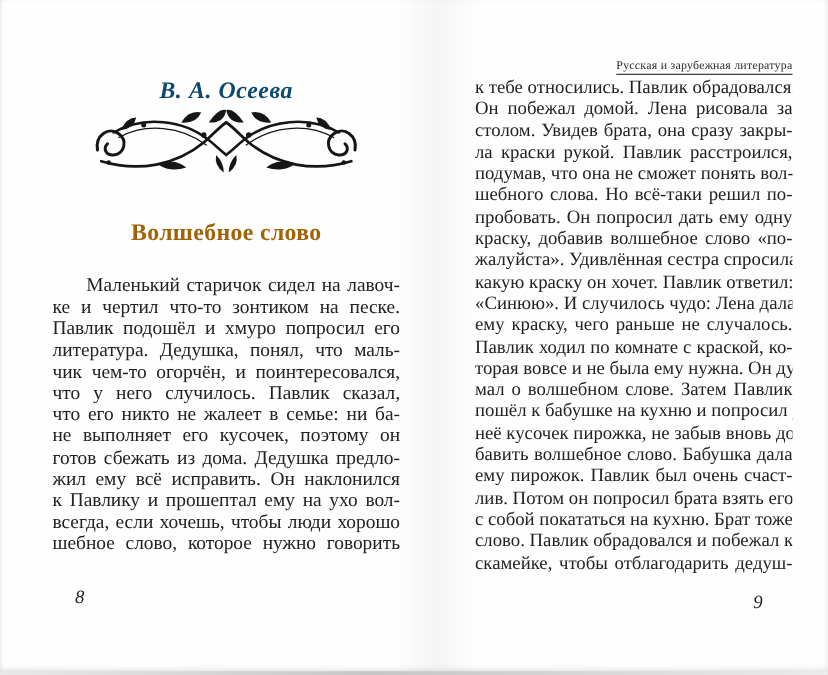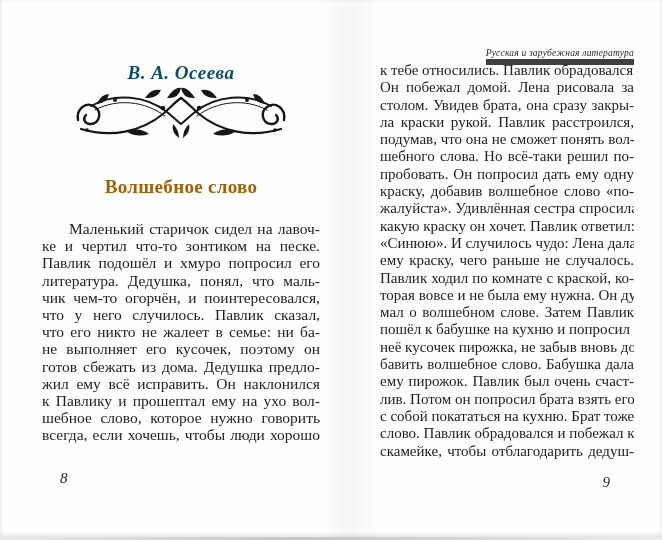--- a/index.html
+++ b/index.html
@@ -43,22 +43,22 @@
   .line{
     white-space:nowrap;overflow:hidden;
     text-align:justify;text-align-last:justify;
     color:#222;
   }
   .running-header{
     position:absolute;top:42px;left:0;width:100%;text-align:right;
   }
   .running-header span{
     display:inline-block;
-    font-size:9.5px;font-style:italic;color:#2a2a2a;
-    border-bottom:6px solid #404040;padding-bottom:1px;
+    font-size:9.5px;color:#2a2a2a;
+    border-bottom:1px solid #404040;padding-bottom:1px;
     letter-spacing:0.2px;
   }
   .page-number{
     position:absolute;font-style:italic;font-size:15px;color:#242424;width:100%;
   }
   .pn-left{top:470px;left:18px;text-align:left;}
   .pn-right{top:474px;left:0;text-align:right;padding-right:24px;box-sizing:border-box;}
   .photo-edge{
     position:absolute;bottom:0;left:0;width:100%;height:3px;
     background:linear-gradient(90deg,#e9e9e9 0%,#c6c6c6 45%,#cfcfcf 60%,#ececec 100%);
@@ -103,22 +103,22 @@
         <div class="line">ке и чертил что-то зонтиком на песке.</div>
         <div class="line">Павлик подошёл и хмуро попросил его</div>
         <div class="line">литература. Дедушка, понял, что маль-</div>
         <div class="line">чик чем-то огорчён, и поинтересовался,</div>
         <div class="line">что у него случилось. Павлик сказал,</div>
         <div class="line">что его никто не жалеет в семье: ни ба-</div>
         <div class="line">не выполняет его кусочек, поэтому он</div>
         <div class="line">готов сбежать из дома. Дедушка предло-</div>
         <div class="line">жил ему всё исправить. Он наклонился</div>
         <div class="line">к Павлику и прошептал ему на ухо вол-</div>
+        <div class="line">всегда, если хочешь, чтобы люди хорошо</div>
         <div class="line">шебное слово, которое нужно говорить</div>
-        <div class="line">всегда, если хочешь, чтобы люди хорошо</div>
       </div>
 
     <div class="page-number pn-left">8</div>
   </div>
 
   <div class="page page-right">
     <div class="running-header">
       <span>Русская и зарубежная литература</span>
     </div>
 

